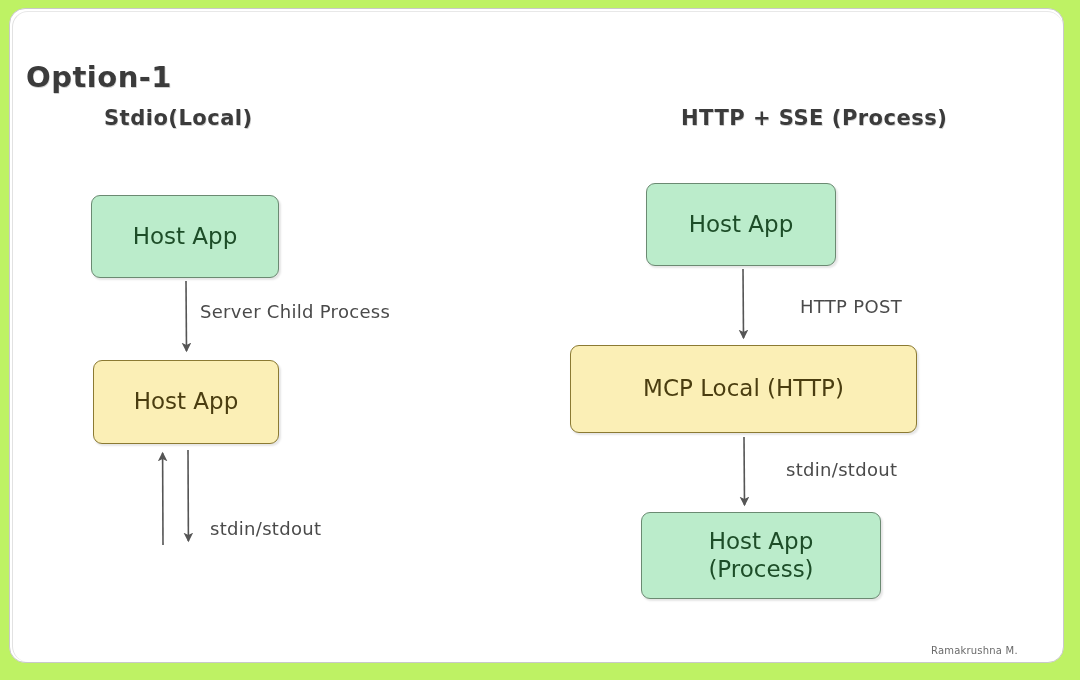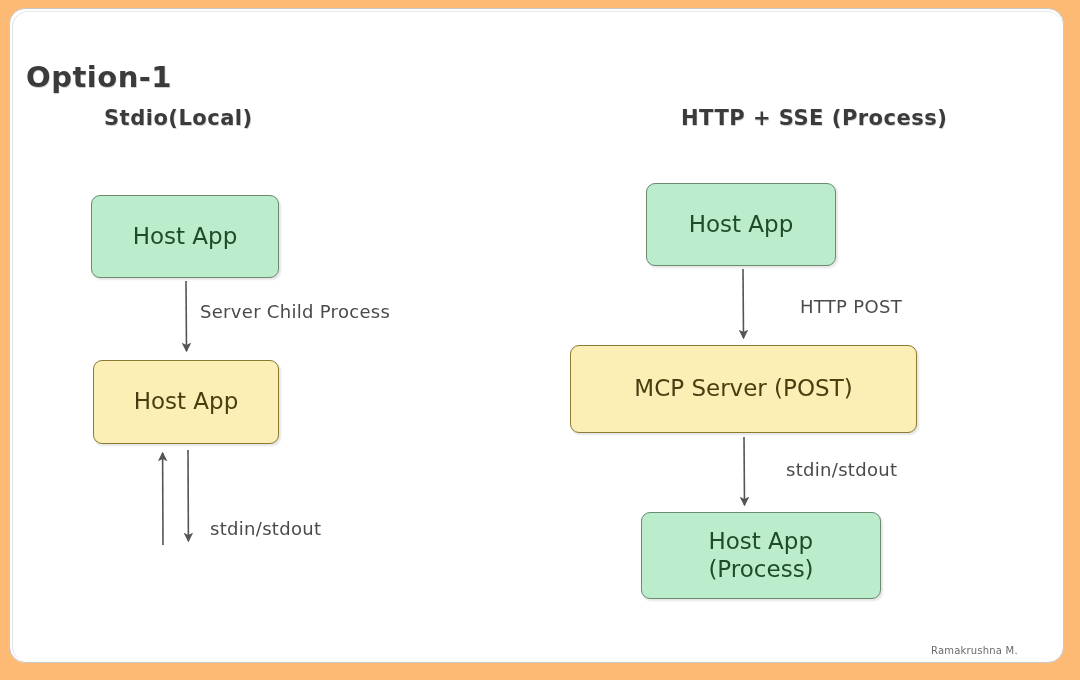--- a/index.html
+++ b/index.html
@@ -7,21 +7,21 @@
     padding: 0;
     background: #ffffff;
   }
   body {
     font-family: "DejaVu Sans", sans-serif;
   }
   #canvas {
     position: relative;
     width: 1080px;
     height: 680px;
-    background: #fdba74;
+    background: #bef264;
     overflow: hidden;
   }
   
   #frame {
     position: absolute;
     left: 9px;
     top: 8px;
     width: 1055px;
     height: 655px;
     border: 1.6px solid #c9c9c9;
@@ -61,21 +61,21 @@
   #opt2-line2 { left: 681px; top: 106px; }
 
   
   .node {
     position: absolute;
     box-sizing: border-box;
     border-radius: 9px;
     display: flex;
     align-items: center;
     justify-content: center;
-    text-align: left;
+    text-align: center;
     font-family: "DejaVu Sans", sans-serif;
     font-size: 23px;
     line-height: 1.18;
     box-shadow: 1.5px 2px 2px rgba(0,0,0,0.10);
   }
   .node.green {
     background: #bbeccb;
     border: 1.5px solid #6b8a72;
     color: #1d4d28;
   }
@@ -137,21 +137,21 @@
   <div class="heading l2" id="opt1-line2">Stdio(Local)</div>
 
   <div class="heading l2" id="opt2-line2">HTTP + SSE (Process)</div>
 
   <div class="node green" id="box-l-host">Host App</div>
 
   <div class="node yellow" id="box-l-server">Host App</div>
 
   <div class="node green" id="box-r-host">Host App</div>
 
-  <div class="node yellow" id="box-r-server">MCP Server (POST)</div>
+  <div class="node yellow" id="box-r-server">MCP Local (HTTP)</div>
 
   <div class="node green" id="box-r-receive">
     <div>
       <div>Host App</div>
       <div>(Process)</div>
     </div>
   </div>
 
   <div class="edge-label" id="lbl-spawns">Server Child Process</div>
 

